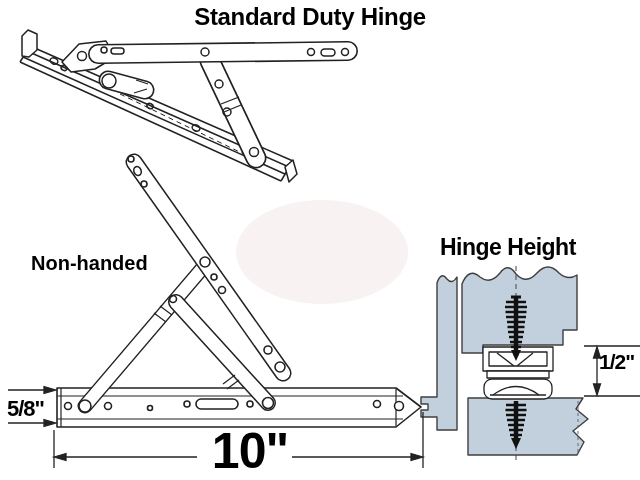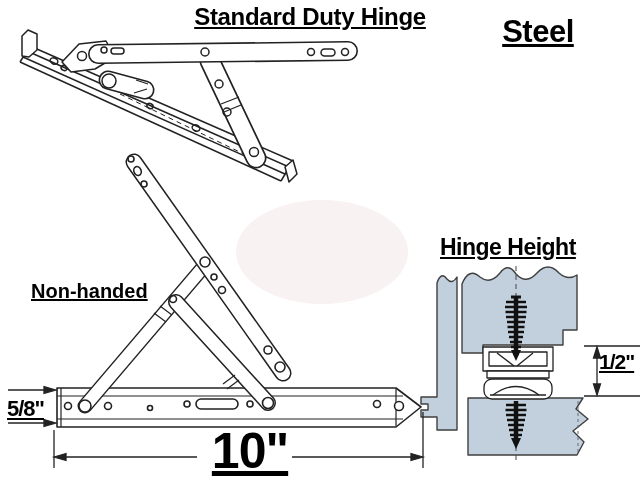--- a/index.html
+++ b/index.html
@@ -1,22 +1,22 @@
 <!DOCTYPE html>
 <html><head>
 <meta charset="utf-8">
 <style>
   html,body{margin:0;padding:0;background:#fff;}
   #stage{position:relative;width:640px;height:480px;background:#fff;overflow:hidden;
          font-family:"Liberation Sans","DejaVu Sans",sans-serif;color:#000;}
   #art{position:absolute;left:0;top:0;}
-  .lbl{position:absolute;font-weight:bold;white-space:nowrap;text-decoration:underline;}
+  .lbl{position:absolute;font-weight:bold;white-space:nowrap;}
   .title{left:170px;top:3px;width:280px;text-align:center;font-size:24px;letter-spacing:-.3px;}
   .material{left:452px;top:10px;width:172px;text-align:center;font-size:31px;line-height:43px;letter-spacing:-.5px;}
-  .nonhanded{left:31px;top:252px;font-size:20px;margin-top:28px;}
+  .nonhanded{left:31px;top:252px;font-size:20px;}
   .hingeheight{left:440px;top:234px;width:164px;font-size:23px;letter-spacing:-.5px;}
   .dim58{left:7px;top:396px;font-size:22px;letter-spacing:-1px;}
   .dim10{left:198px;top:422px;width:104px;text-align:center;font-size:50px;letter-spacing:-1px;}
   .dim12{left:599px;top:350px;font-size:21px;letter-spacing:-1px;}
 </style>
 </head>
 <body>
 
 <div id="stage">
 
@@ -169,21 +169,20 @@
       <path d="M584,396 L640,396" fill="none"></path>
       <path d="M597,353 L597,389" fill="none"></path>
       <polygon points="597,347 593.5,358 600.5,358"></polygon>
       <polygon points="597,395 593.5,384 600.5,384"></polygon>
     </g>
   </svg>
 
   <div class="lbl title">Standard Duty Hinge</div>
 
   <div class="lbl material">
-    <div>Steel</div>
   </div>
 
   <div class="lbl nonhanded">Non-handed</div>
 
   <div class="lbl hingeheight">Hinge Height</div>
 
   <div class="lbl dim58">5/8"</div>
 
   <div class="lbl dim10">10"</div>
 

